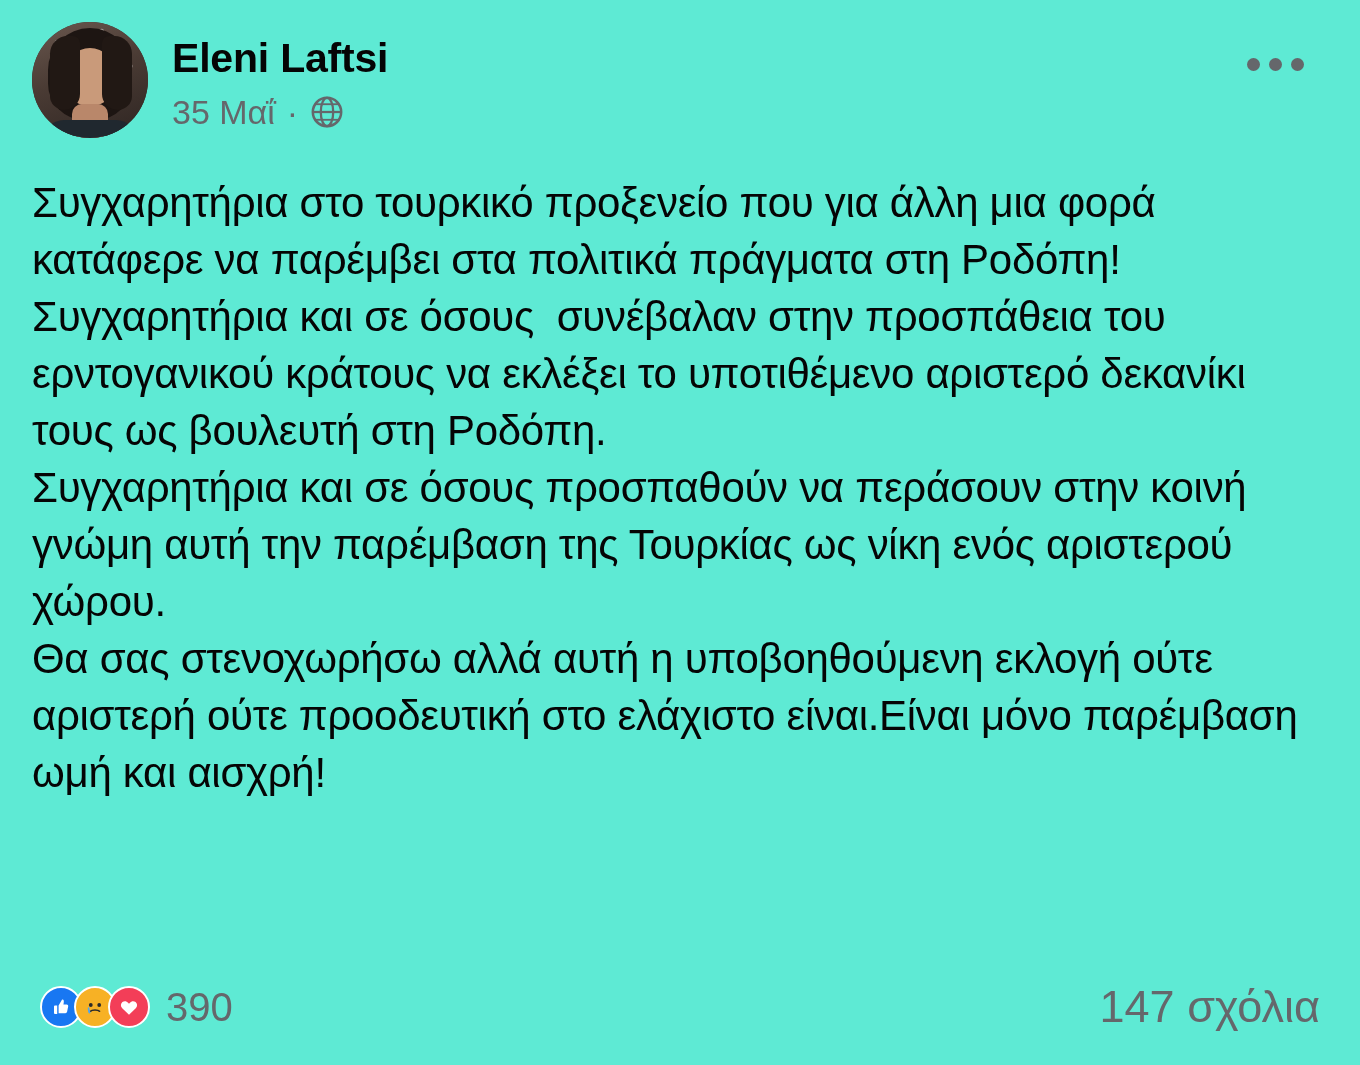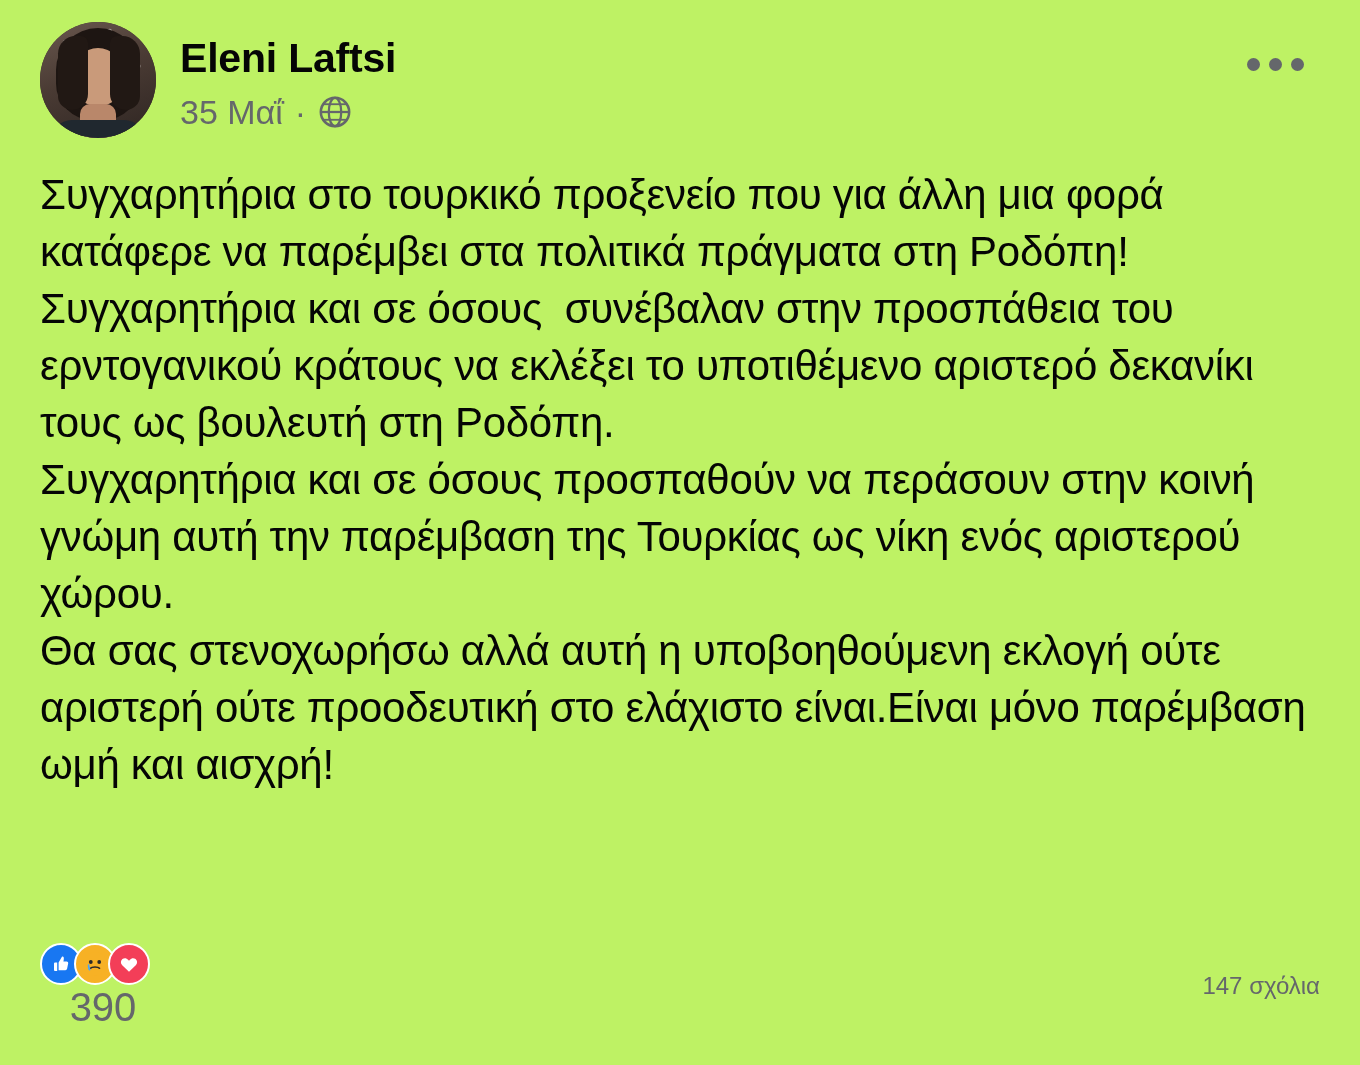--- a/index.html
+++ b/index.html
@@ -13,22 +13,22 @@
     font-family: "Liberation Sans", sans-serif;
     color: #050505;
     overflow: hidden;
   }
 
   .post {
     position: relative;
     width: 1360px;
     height: 1065px;
     box-sizing: border-box;
-    padding: 22px 40px 0 40px;
-    background: #bef264;
+    padding: 22px 40px 0 32px;
+    background: #5eead4;
   }
 
   
   .post-header {
     display: flex;
     align-items: flex-start;
     position: relative;
     height: 128px;
   }
 
@@ -139,21 +139,21 @@
   .menu-dots span {
     width: 13px;
     height: 13px;
     border-radius: 50%;
     background: #65676b;
     display: block;
   }
 
   
   .post-body {
-    margin-top: 16px;
+    margin-top: 24px;
     font-size: 42px;
     line-height: 57px;
     color: #050505;
     letter-spacing: -0.3px;
     white-space: pre-wrap;
     word-wrap: break-word;
     max-width: 1290px;
   }
 
   
@@ -162,21 +162,20 @@
     left: 40px;
     right: 40px;
     bottom: 36px;
     display: flex;
     align-items: center;
     justify-content: space-between;
   }
   .reactions {
     display: flex;
     align-items: center;
-    flex-direction: column;
   }
   .reaction-icons {
     display: flex;
     align-items: center;
   }
   .r-icon {
     width: 42px;
     height: 42px;
     border-radius: 50%;
     border: 2px solid #ffffff;
@@ -193,21 +192,21 @@
   .reaction-count {
     margin-left: 16px;
     font-size: 40px;
     line-height: 44px;
     color: #65676b;
   }
   .counts {
     display: flex;
     align-items: center;
     gap: 34px;
-    font-size: 24px;
+    font-size: 45px;
     line-height: 44px;
     color: #65676b;
   }
   .counts span { cursor: pointer; }
 </style>
 </head>
 <body>
 
 <div class="post">
 

